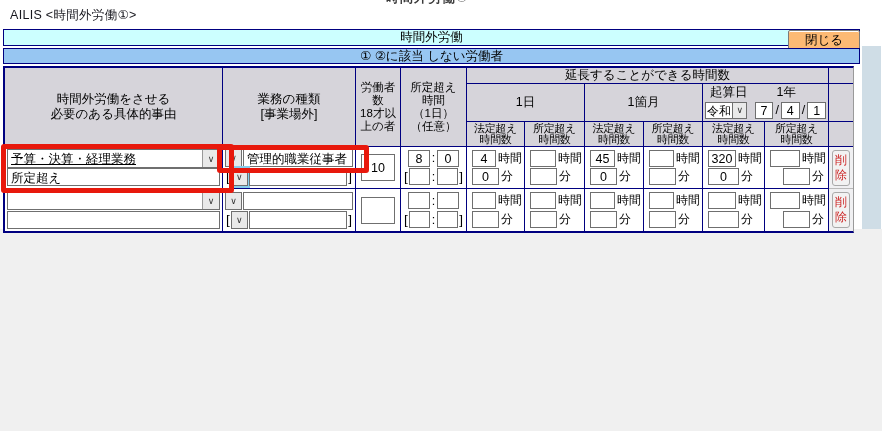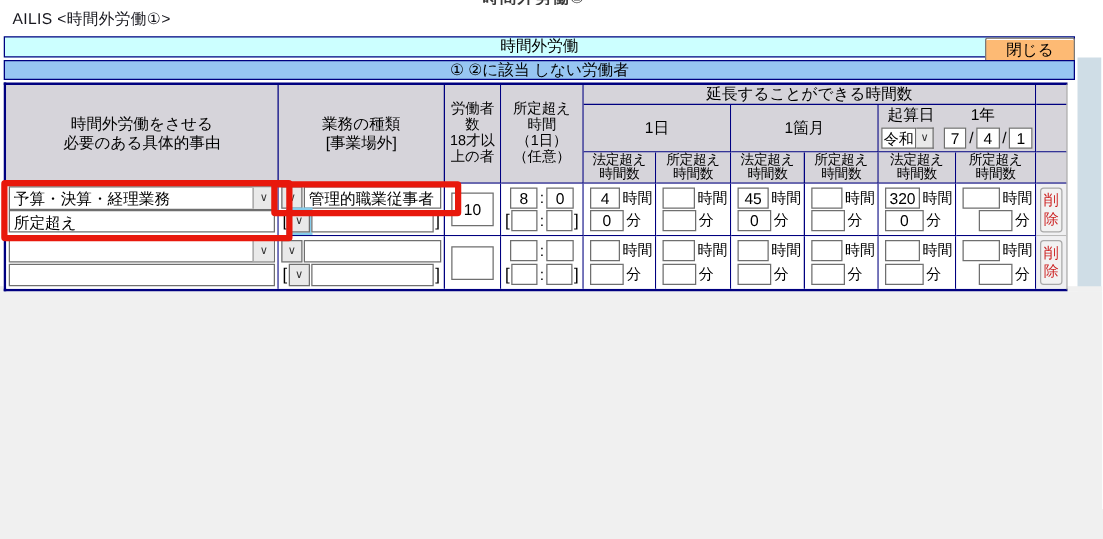--- a/index.html
+++ b/index.html
@@ -34,21 +34,21 @@
   .hc.small { font-size:11px; line-height:11px; letter-spacing:-.3px; }
   .hc.tight { font-size:11.5px; line-height:13px; }
   .dc { background:#fff; border-right:1px solid #000080; border-bottom:1px solid #000080; }
   .no-b { border-bottom:none !important; }
   .del-col { background:#d6d4da; border-right:none; border-bottom:1px solid #000080; }
   .del-data { background:#f0f0f2; border-right:none; border-bottom:1px solid #b9b9b9;
               display:flex; align-items:center; justify-content:center; }
 
   
   .combo { display:flex; border:1px solid #6f6f6f; background:#fff; height:19px; align-items:stretch; }
-  .combo .ctext { flex:1; padding:1px 3px 0 3px; font-size:12.5px; white-space:nowrap; overflow:hidden; }
+  .combo .ctext { flex:1; padding:1px 3px 0 3px; font-size:12.5px; white-space:nowrap; overflow:hidden;text-decoration:underline; }
   .cbtn { width:17px; background:#e9e9e9; border-left:1px solid #9a9a9a; display:flex; align-items:center; justify-content:center;
           font-size:9px; color:#333; }
   .scombo { width:17px; height:18px; background:#e9e9e9; border:1px solid #6f6f6f; display:flex; align-items:center; justify-content:center;
             font-size:9px; color:#333; flex:none; }
   .scombo.focused { box-shadow:0 0 0 2px #86cdec; }
   .tinp { border:1px solid #6f6f6f; background:#fff; height:18px; padding:1px 3px 0 3px; font-size:12.5px; white-space:nowrap; overflow:hidden; }
   .ninp { border:1px solid #6f6f6f; background:#fff; height:17px; text-align:center; font-size:12.5px; padding-top:1px; }
   .w22 { width:22px; } .w26 { width:27px; } .w34 { width:34px; }
   .bracket { font-size:13.5px; line-height:13px; padding:0 1px; }
   .colonsp { width:7px; text-align:center; font-size:12.5px; }

